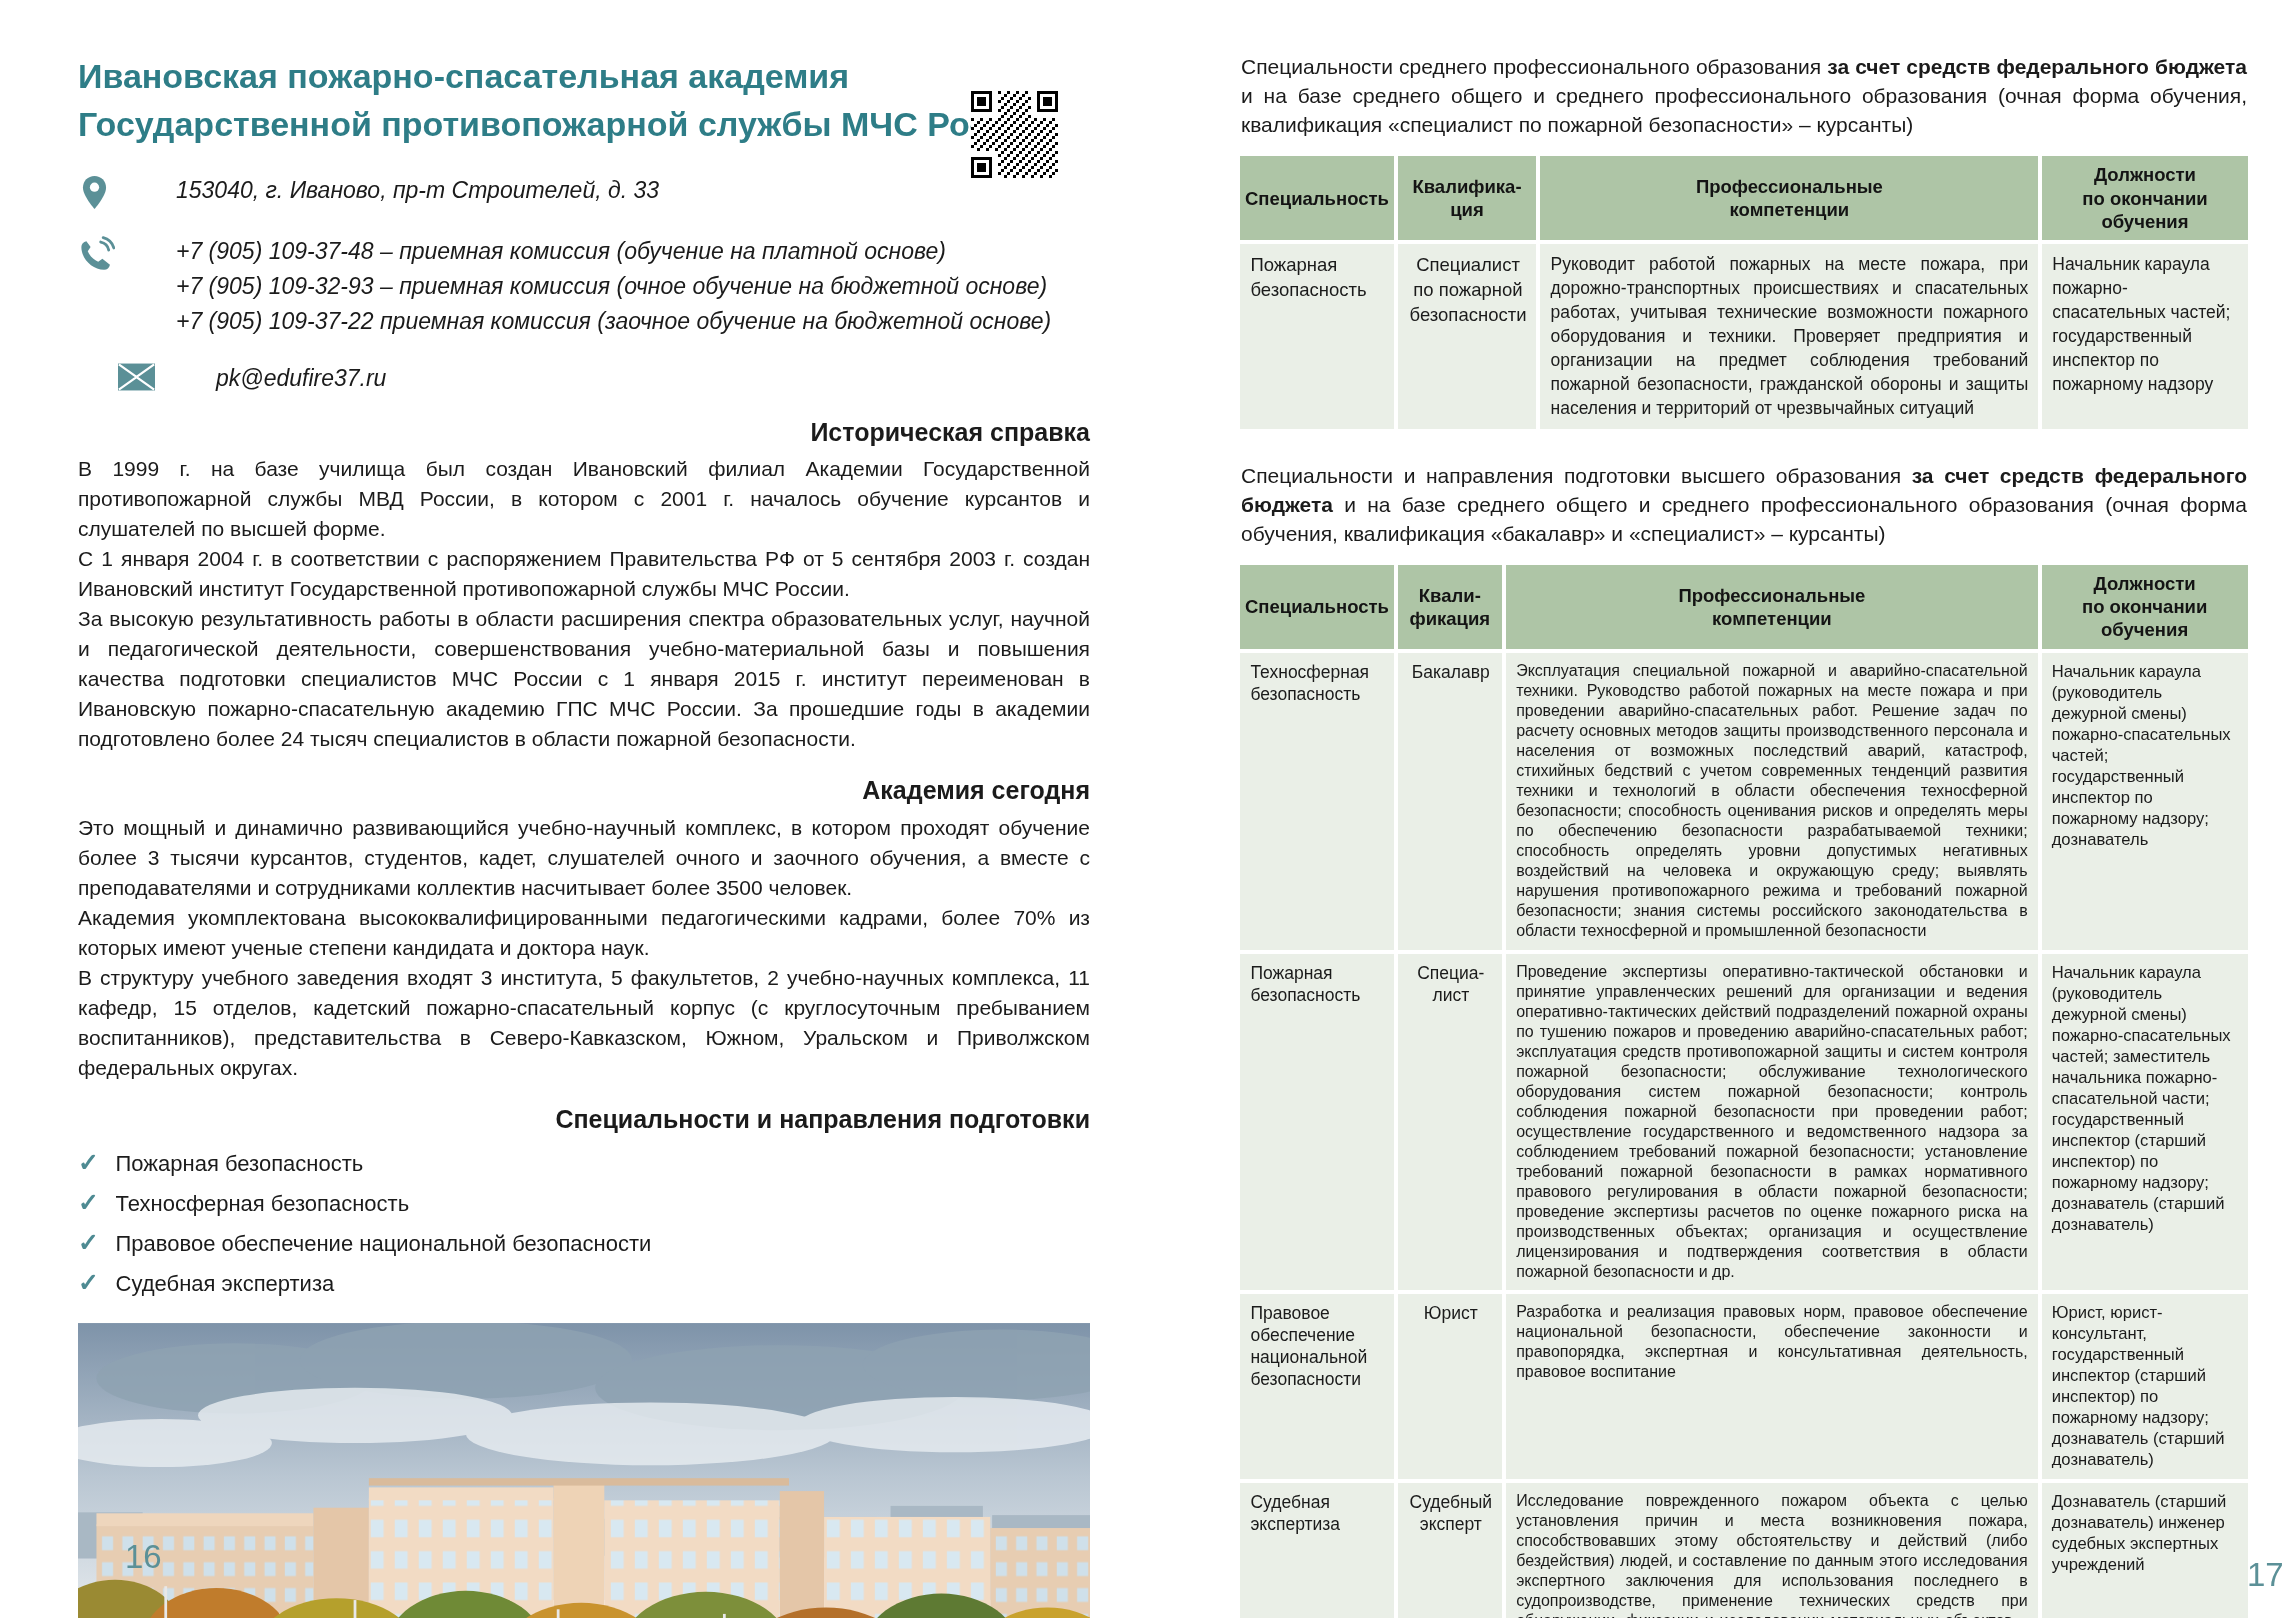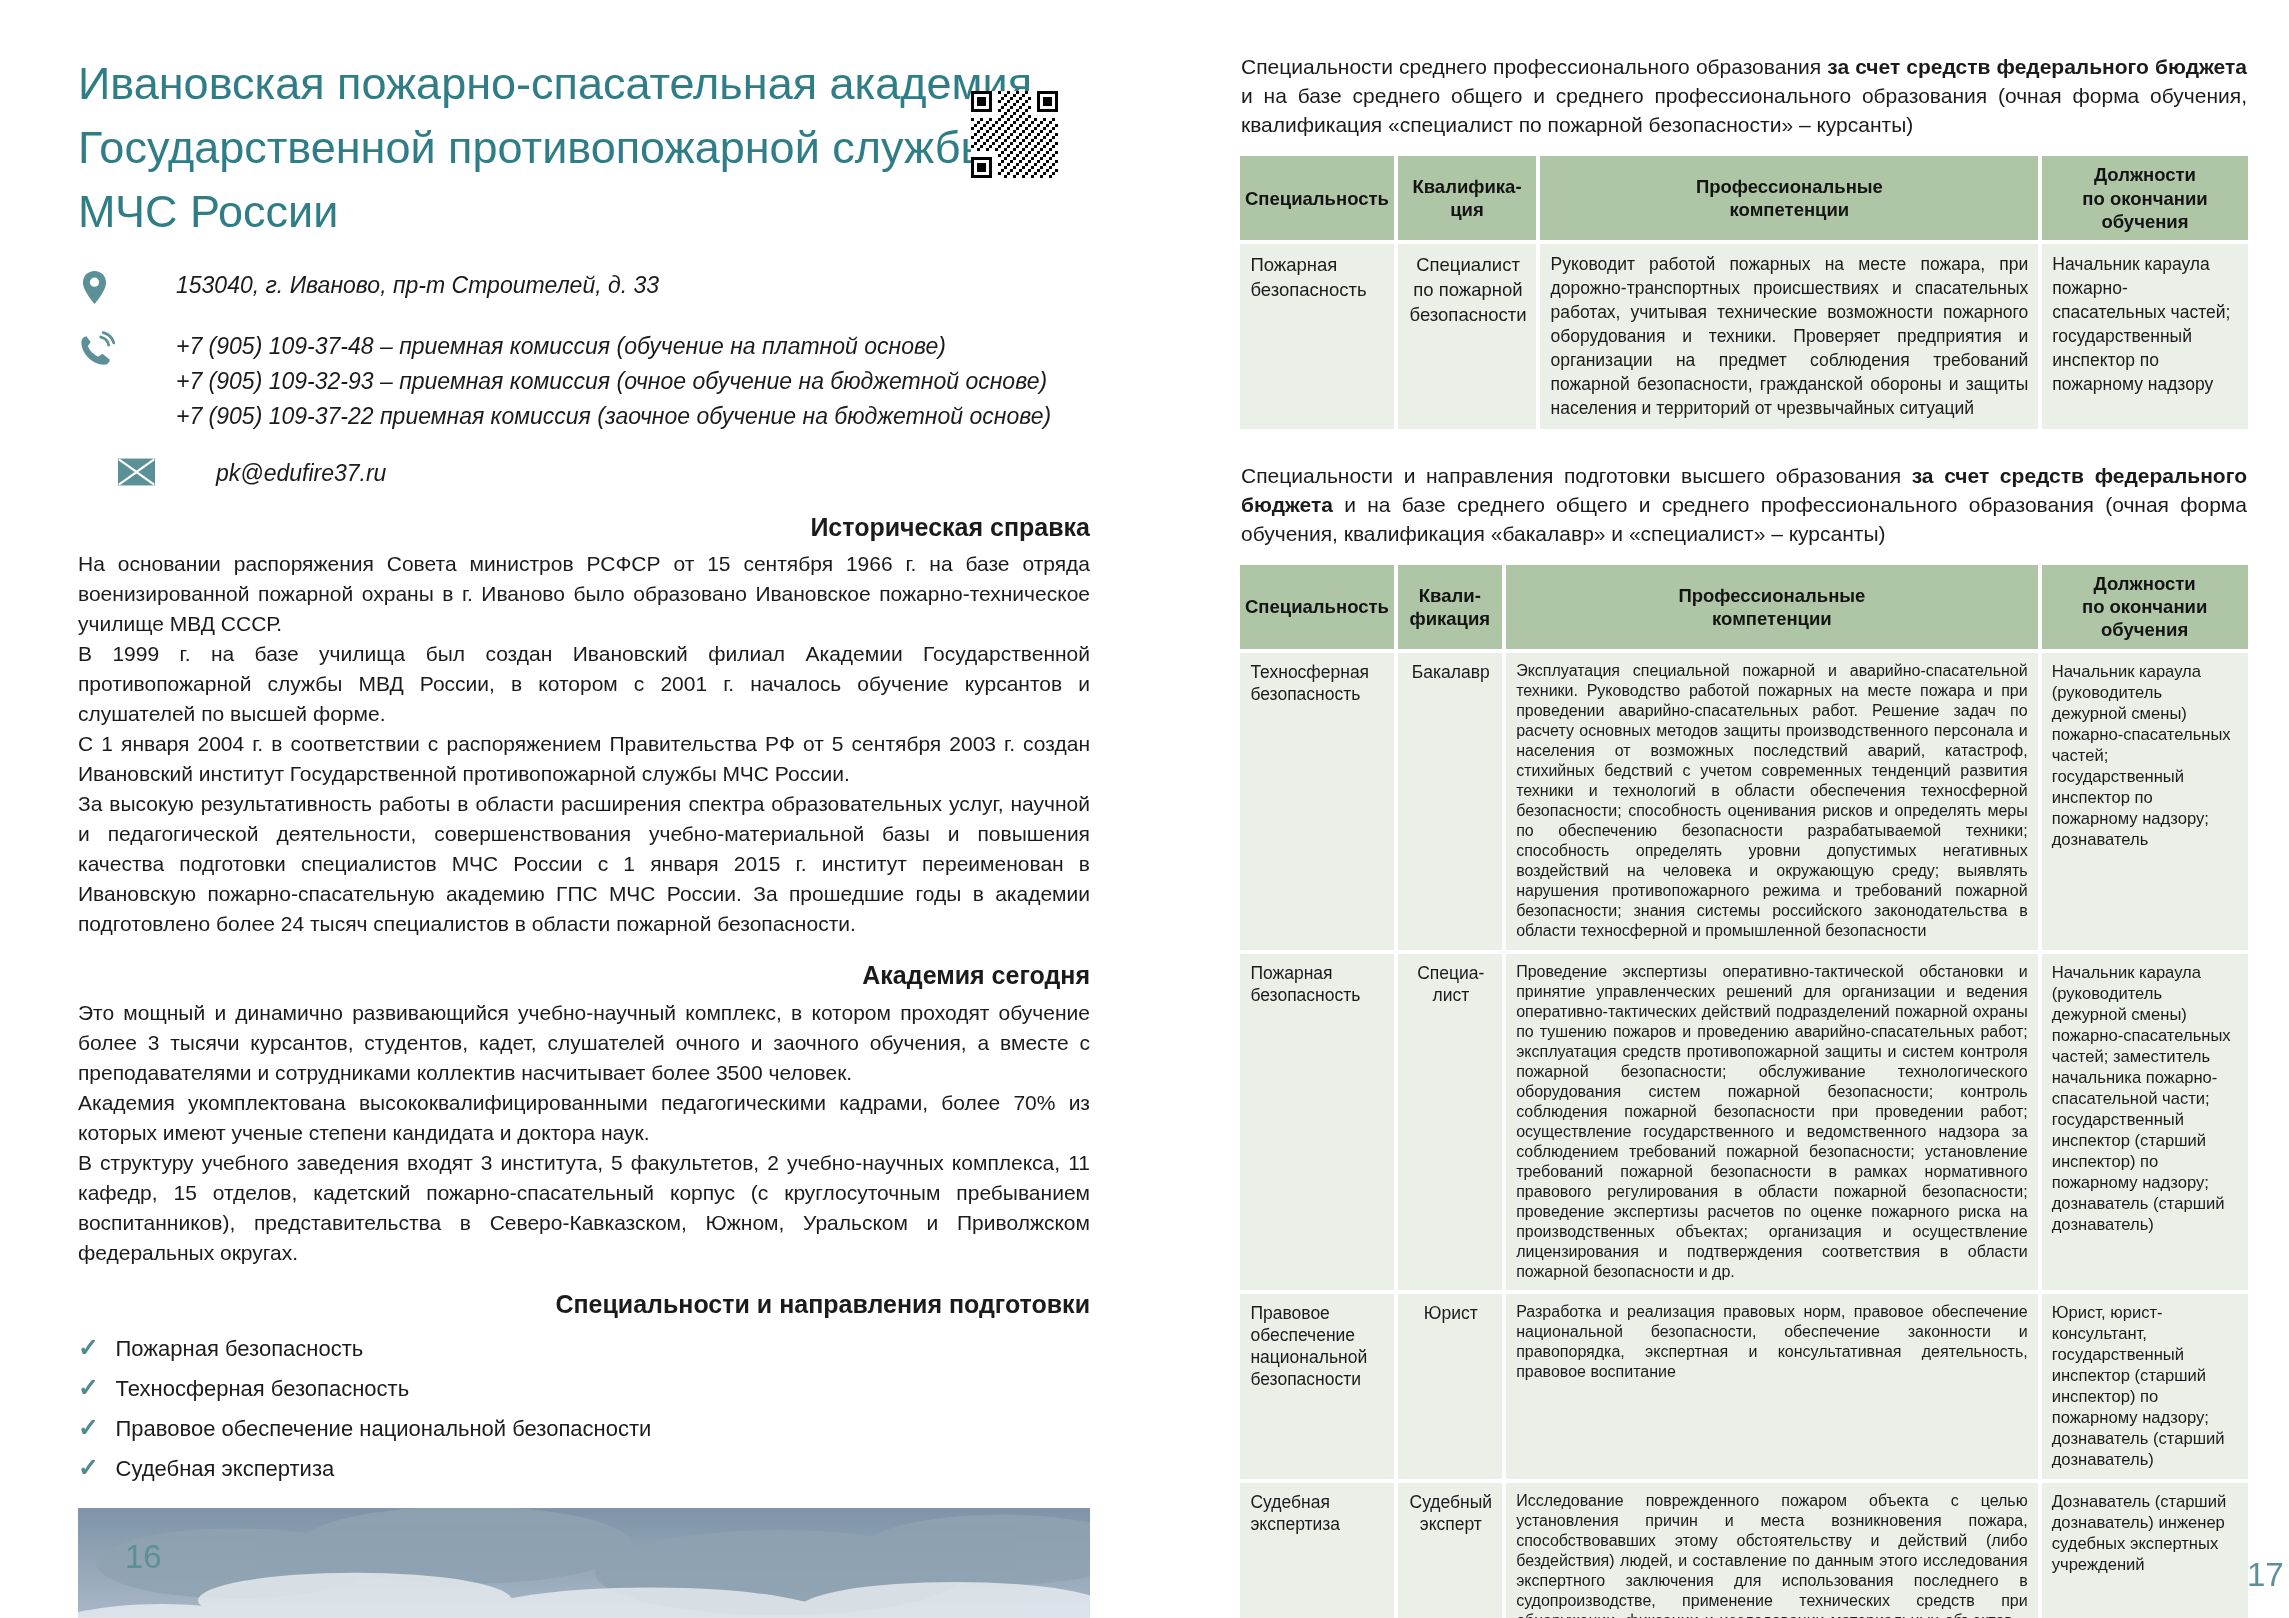--- a/index.html
+++ b/index.html
@@ -3,21 +3,21 @@
 <meta charset="utf-8">
 <style>
   html,body{margin:0;padding:0;}
   body{
     width:2290px;height:1619px;position:relative;overflow:hidden;
     background:#ffffff;color:#1b1b1b;
     font-family:"Liberation Sans", sans-serif;
   }
   
   .page-left{position:absolute;left:78px;top:52px;width:1012px;}
-  .doc-title{margin:0 0 24px 0;font-size:45px;line-height:1.42;font-weight:normal;color:#2e7d87;}
+  .doc-title{margin:0 0 24px 0;font-size:34px;line-height:1.42;font-weight:bold;color:#2e7d87;}
   .qr-box{position:absolute;left:893px;top:39px;width:87px;height:87px;}
   .contact-block{margin:3.7px 0 7.4px 0;}
   .contact-row{display:flex;gap:20px;margin-bottom:14.8px;align-items:flex-start;}
   .icon-cell{flex:0 0 42px;padding-top:1.8px;}
   .contact-text{font-style:italic;font-size:23px;line-height:1.52;margin-left:36px;}
   .section-heading{font-size:25px;font-weight:bold;margin:22px 0 7.4px 0;text-align:right;}
   .body-par{font-size:21px;line-height:30px;text-align:justify;margin:0;}
   .spec-list{margin-top:9.2px;}
   .spec-item{display:flex;gap:16.6px;align-items:baseline;line-height:38px;}
   .check-glyph{color:#4d8a92;font-weight:bold;font-size:25px;}
@@ -119,21 +119,20 @@
           <rect x="0" y="0" width="44" height="32" fill="#5b9097"></rect>
           <path d="M1 1l21 15L43 1M1 31l21-15 21 15" fill="none" stroke="#ffffff" stroke-width="2.6"></path>
         </svg>
       </span>
       <span class="contact-text">pk@edufire37.ru</span>
     </div>
   </div>
 
   <div>
     <div class="section-heading">Историческая справка</div>
-    <p class="body-par">На основании распоряжения Совета министров РСФСР от 15 сентября 1966 г. на базе отряда военизированной пожарной охраны в г. Иваново было образовано Ивановское пожарно-техническое училище МВД СССР.</p>
     <p class="body-par">В 1999 г. на базе училища был создан Ивановский филиал Академии Государственной противопожарной службы МВД России, в котором с 2001 г. началось обучение курсантов и слушателей по высшей форме.</p>
     <p class="body-par">С 1 января 2004 г. в соответствии с распоряжением Правительства РФ от 5 сентября 2003 г. создан Ивановский институт Государственной противопожарной службы МЧС России.</p>
     <p class="body-par">За высокую результативность работы в области расширения спектра образовательных услуг, научной и педагогической деятельности, совершенствования учебно-материальной базы и повышения качества подготовки специалистов МЧС России с 1 января 2015 г. институт переименован в Ивановскую пожарно-спасательную академию ГПС МЧС России. За прошедшие годы в академии подготовлено более 24 тысяч специалистов в области пожарной безопасности.</p>
   </div>
 
   <div>
     <div class="section-heading">Академия сегодня</div>
     <p class="body-par">Это мощный и динамично развивающийся учебно-научный комплекс, в котором проходят обучение более 3 тысячи курсантов, студентов, кадет, слушателей очного и заочного обучения, а вместе с преподавателями и сотрудниками коллектив насчитывает более 3500 человек.</p>
     <p class="body-par">Академия укомплектована высококвалифицированными педагогическими кадрами, более 70% из которых имеют ученые степени кандидата и доктора наук.</p>
     <p class="body-par">В структуру учебного заведения входят 3 института, 5 факультетов, 2 учебно-научных комплекса, 11 кафедр, 15 отделов, кадетский пожарно-спасательный корпус (с круглосуточным пребыванием воспитанников), представительства в Северо-Кавказском, Южном, Уральском и Приволжском федеральных округах.</p>

